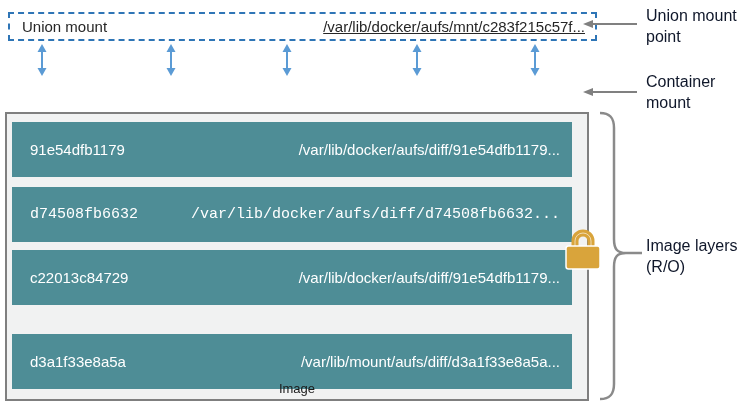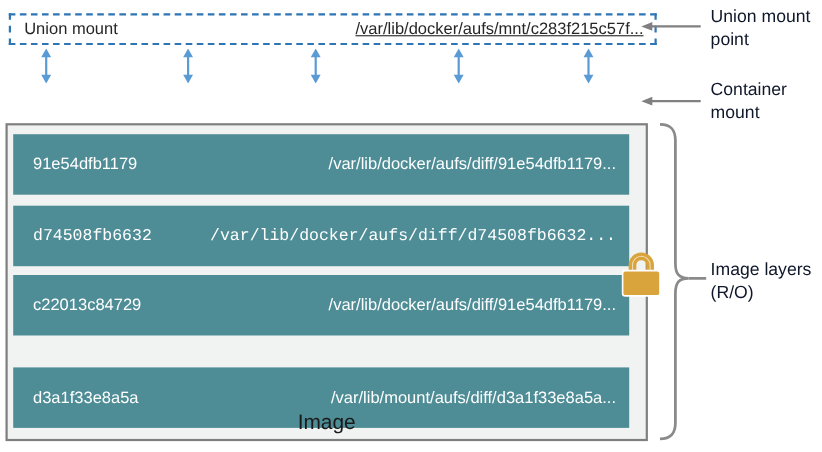--- a/index.html
+++ b/index.html
@@ -26,21 +26,21 @@
   }
   .layer-row{
     position:absolute;left:5px;width:560px;height:55px;
     background:#4E8D96;color:#ffffff;
     display:flex;align-items:center;justify-content:space-between;
     padding:0 12px 0 18px;box-sizing:border-box;font-size:15px;
   }
   .layer-row .path-text{white-space:nowrap;}
   #image-caption{
     position:absolute;left:0;right:0;bottom:3px;text-align:center;
-    font-size:19px;color:#1a1a1a;
+    font-size:13px;color:#1a1a1a;
   }
 
   
   .side-label{
     position:absolute;left:646px;width:100px;
     font-size:16px;line-height:21px;color:#0f172a;
   }
   .h-arrow{position:absolute;width:58px;height:12px;}
   #brace-svg{position:absolute;left:598px;top:110px;}
   #lock-svg{position:absolute;left:563px;top:225px;}

